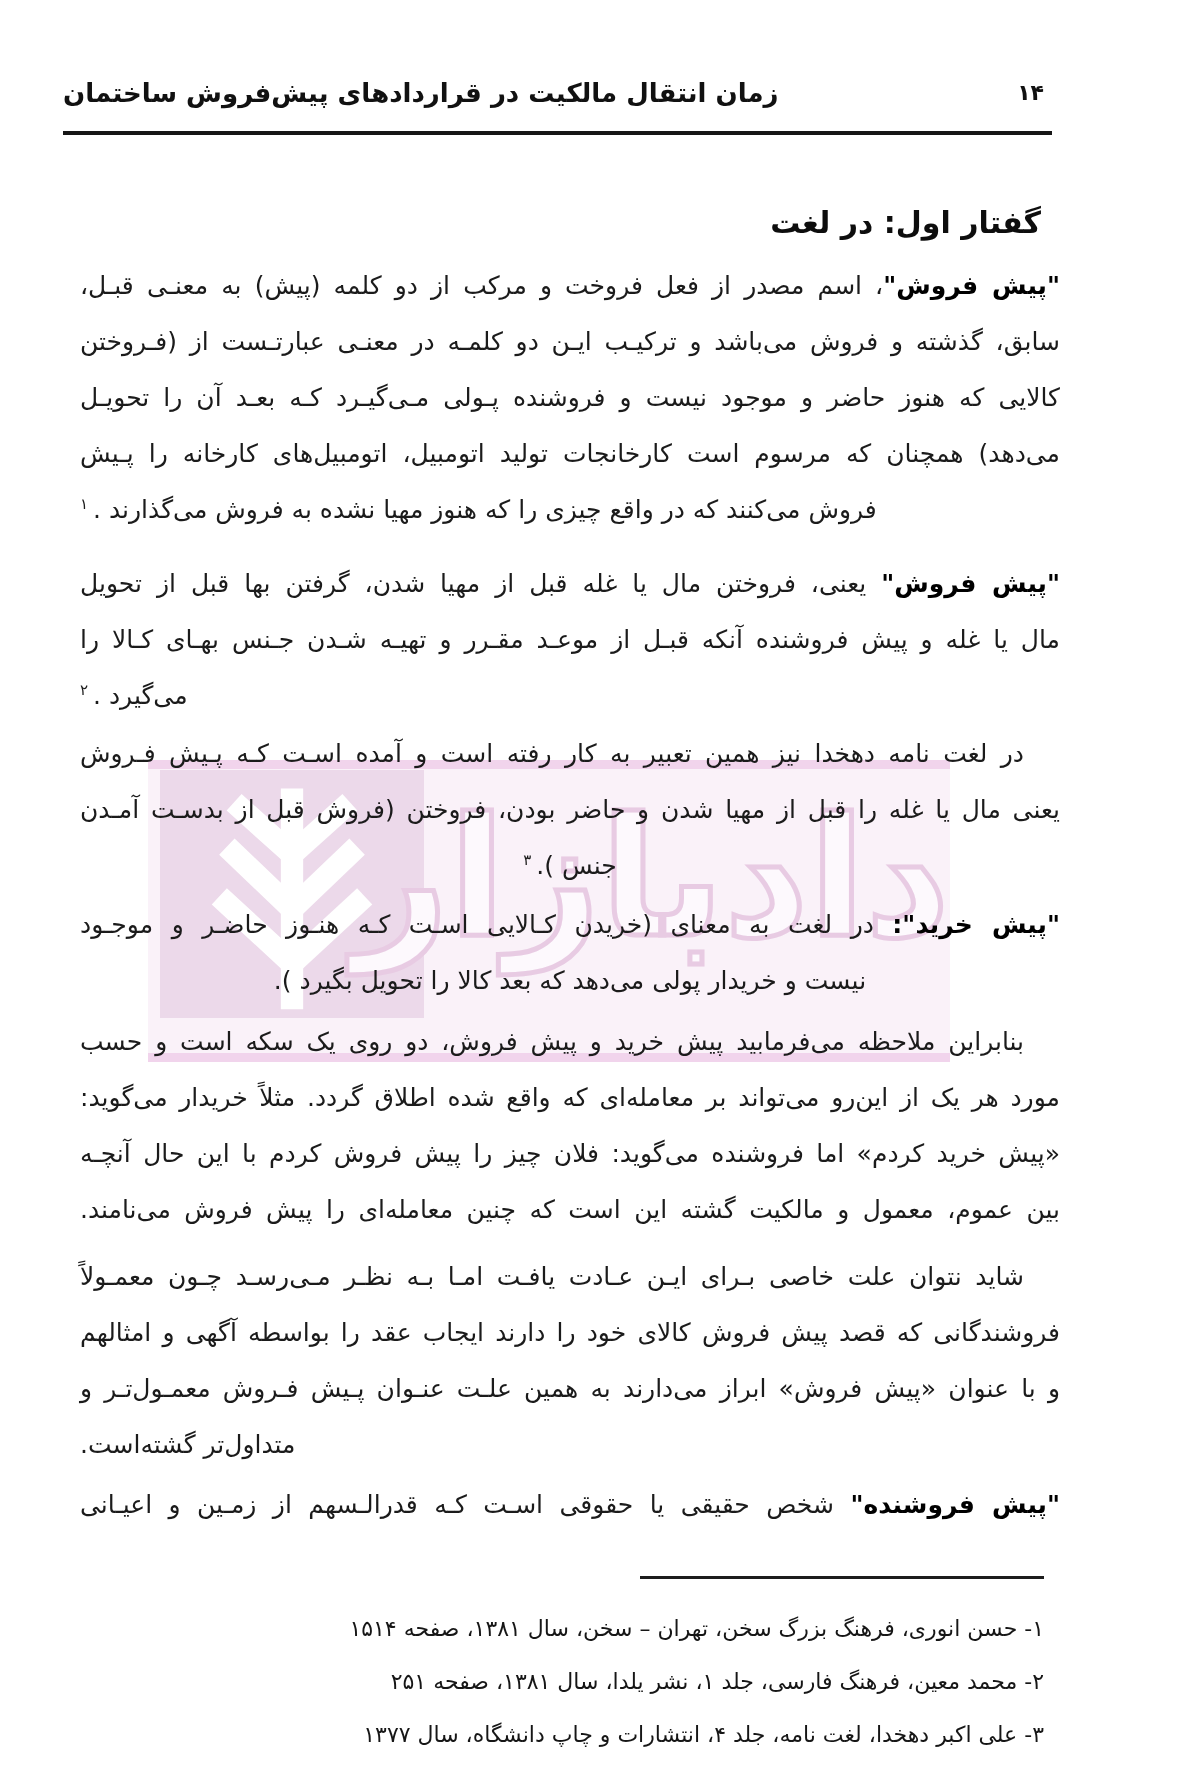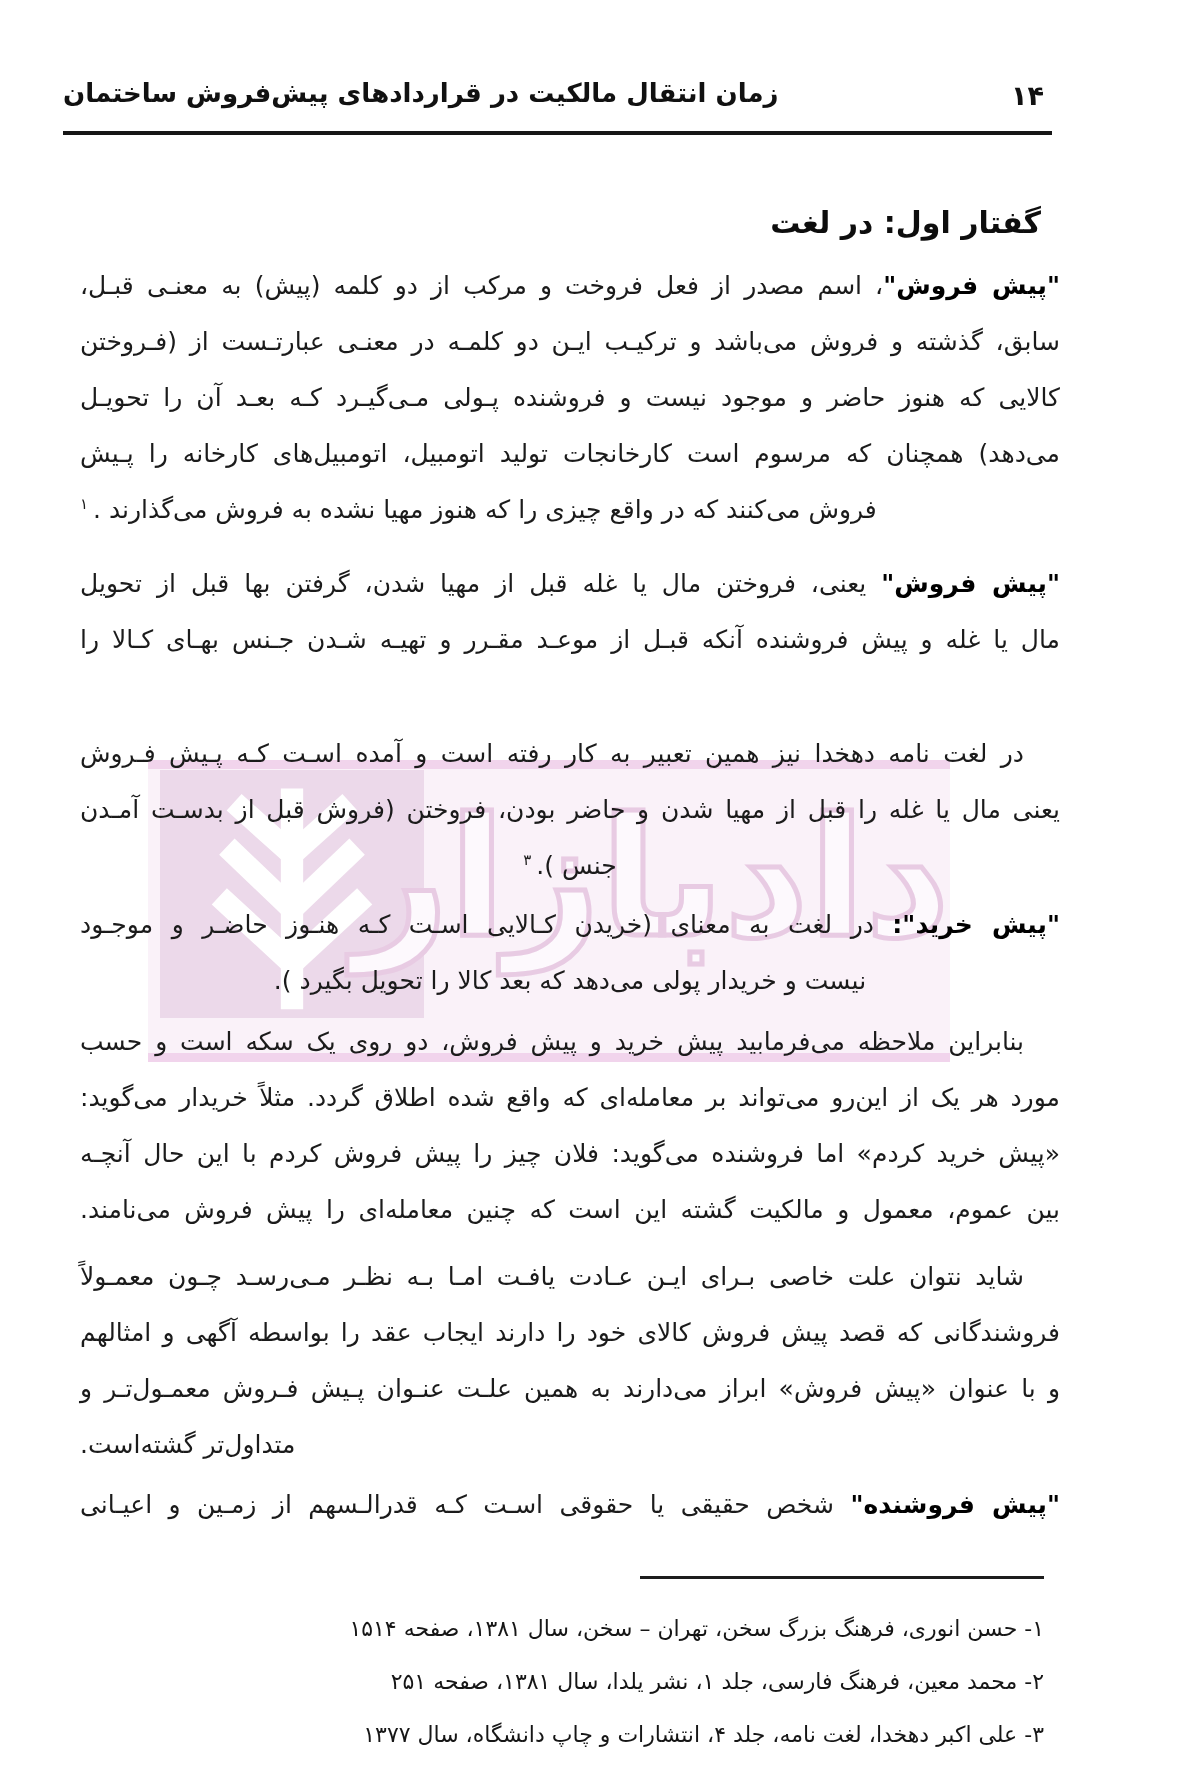--- a/index.html
+++ b/index.html
@@ -14,21 +14,21 @@
     overflow:hidden;
   }
   
   .running-title{
     position:absolute;left:63px;top:78px;
     font-size:26px;font-weight:bold;color:#111;
     direction:rtl;white-space:nowrap;
   }
   .page-number{
     position:absolute;right:150px;top:80px;
-    font-size:27px;font-weight:bold;color:#111;
+    font-size:22px;font-weight:bold;color:#111;
   }
   .header-rule{
     position:absolute;left:63px;top:131px;
     width:989px;height:4px;background:#161616;
   }
   
   .section-heading{
     position:absolute;right:140px;top:185px;margin:13px;
     font-size:30px;font-weight:bold;color:#0d0d0d;
     line-height:50px;
@@ -115,20 +115,21 @@
       <div class="ln jl"><b>"پیش فروش"</b><span>، اسم مصدر از فعل فروخت و مرکب از دو کلمه (پیش) به معنـی قبـل،</span></div>
       <div class="ln jl">سابق، گذشته و فروش می‌باشد و ترکیـب ایـن دو کلمـه در معنـی عبارتـست از (فـروختن</div>
       <div class="ln jl">کالایی که هنوز حاضر و موجود نیست و فروشنده پـولی مـی‌گیـرد کـه بعـد آن را تحویـل</div>
       <div class="ln jl">می‌دهد) همچنان که مرسوم است کارخانجات تولید اتومبیل، اتومبیل‌های کارخانه را پـیش</div>
       <div class="ln rl"><span>فروش می‌کنند که در واقع چیزی را که هنوز مهیا نشده به فروش می‌گذارند .</span><sup>۱</sup></div>
     </section>
 
     <section class="para" style="top:556px">
       <div class="ln jl"><b>"پیش فروش"</b><span> یعنی، فروختن مال یا غله قبل از مهیا شدن، گرفتن بها قبل از تحویل</span></div>
       <div class="ln jl">مال یا غله و پیش فروشنده آنکه قبـل از موعـد مقـرر و تهیـه شـدن جـنس بهـای کـالا را</div>
+      <div class="ln rl"><span>می‌گیرد .</span><sup>۲</sup></div>
     </section>
 
     <section class="para" style="top:726px">
       <div class="ln jl fi">در لغت نامه دهخدا نیز همین تعبیر به کار رفته است و آمده اسـت کـه پـیش فـروش</div>
       <div class="ln jl">یعنی مال یا غله را قبل از مهیا شدن و حاضر بودن، فروختن (فروش قبل از بدسـت آمـدن</div>
       <div class="ln ll"><span>جنس ).</span><sup>۳</sup></div>
     </section>
 
     <section class="para" style="top:897px">
       <div class="ln jl"><b>"پیش خرید":</b><span> در لغت به معنای (خریدن کـالایی اسـت کـه هنـوز حاضـر و موجـود</span></div>

